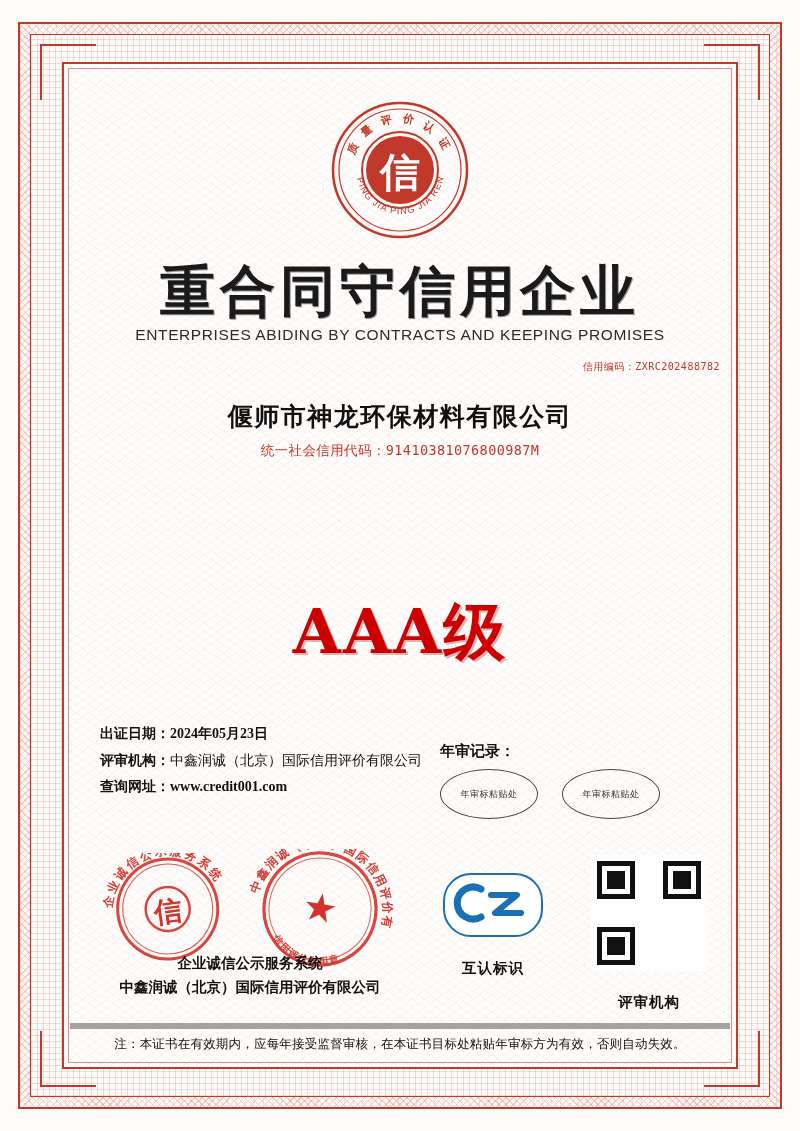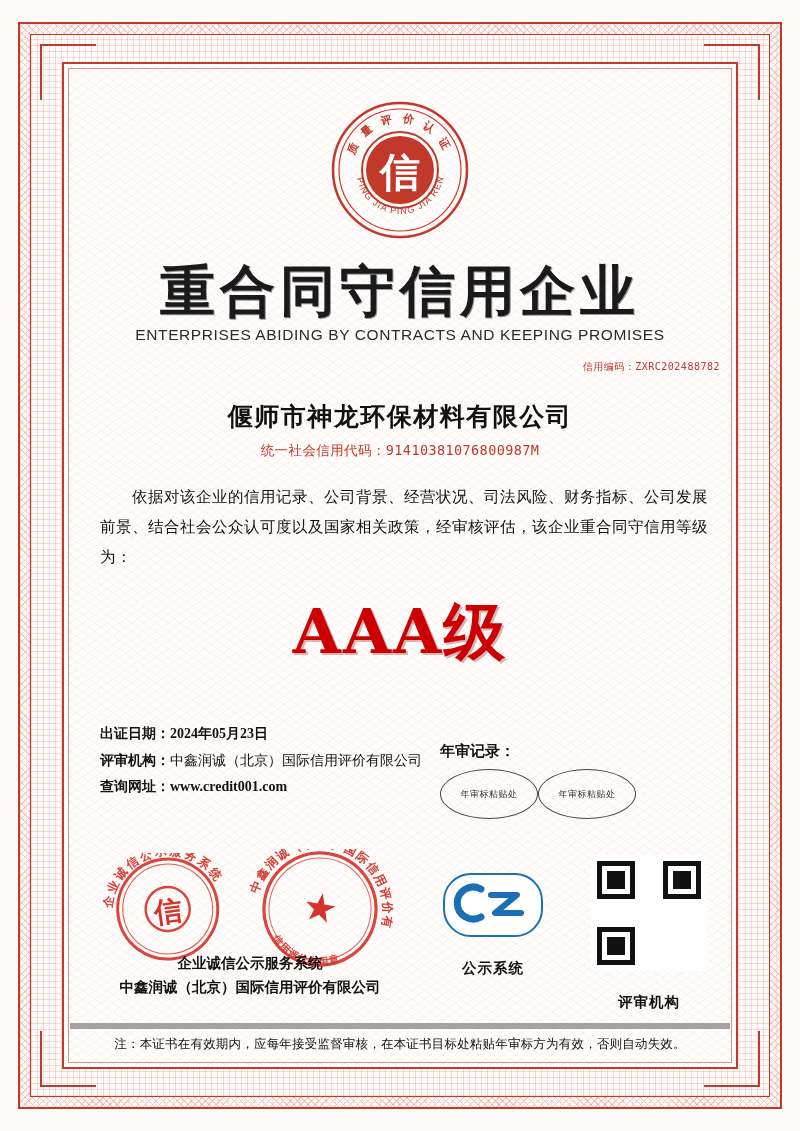--- a/index.html
+++ b/index.html
@@ -211,20 +211,21 @@
     font-family: "DejaVu Sans", sans-serif;
   }
   .review-title {
     font-size: 15px;
     font-weight: bold;
     color: #111;
     margin-bottom: 8px;
   }
   .stamp-slots {
     display: flex;
+    gap: 24px;
     margin-top: 6px;
   }
   .slot {
     width: 96px;
     height: 48px;
     border: 1px solid #444;
     border-radius: 50%;
     display: flex;
     align-items: center;
     justify-content: center;
@@ -376,21 +377,20 @@
     <div class="credit-no">
       <span class="label">信用编码：</span><span class="value">ZXRC202488782</span>
     </div>
 
     <div class="company-name">偃师市神龙环保材料有限公司</div>
 
     <div class="uscc">
       <span>统一社会信用代码：</span><span class="code">91410381076800987M</span>
     </div>
 
-    <div class="body-text">依据对该企业的信用记录、公司背景、经营状况、司法风险、财务指标、公司发展前景、结合社会公众认可度以及国家相关政策，经审核评估，该企业重合同守信用等级为：</div>
 
     <div class="grade">AAA级</div>
 
     <div class="info-block">
       <div class="info-row">
         <span class="lbl">出证日期：</span><span class="val mono">2024年05月23日</span>
       </div>
       <div class="info-row">
         <span class="lbl">评审机构：</span><span class="val">中鑫润诚（北京）国际信用评价有限公司</span>
       </div>
@@ -451,21 +451,21 @@
         <div>中鑫润诚（北京）国际信用评价有限公司</div>
       </div>
 
       <div class="mutual">
         <div class="mutual-logo">
           <svg width="92" height="56" viewBox="0 0 92 56" xmlns="http://www.w3.org/2000/svg">
             <path d="M 34 14 A 16 16 0 1 0 34 42" fill="none" stroke="#1b6fb5" stroke-width="7" stroke-linecap="round"></path>
             <path d="M 44 20 L 70 20 L 48 38 L 74 38" fill="none" stroke="#1b6fb5" stroke-width="6" stroke-linecap="round" stroke-linejoin="round"></path>
           </svg>
         </div>
-        <div class="mutual-caption">公示系统</div>
+        <div class="mutual-caption">互认标识</div>
       </div>
 
       <div class="qr-block">
         <div class="qr">
           <span class="finder f1"></span>
           <span class="finder f2"></span>
           <span class="finder f3"></span>
         </div>
         <div class="qr-caption">评审机构</div>
       </div>

